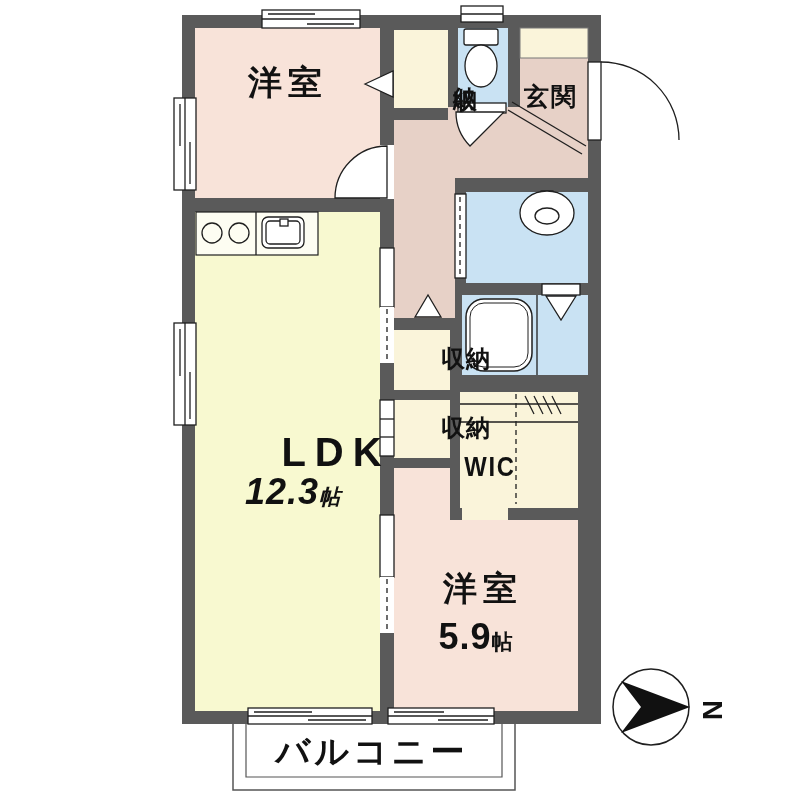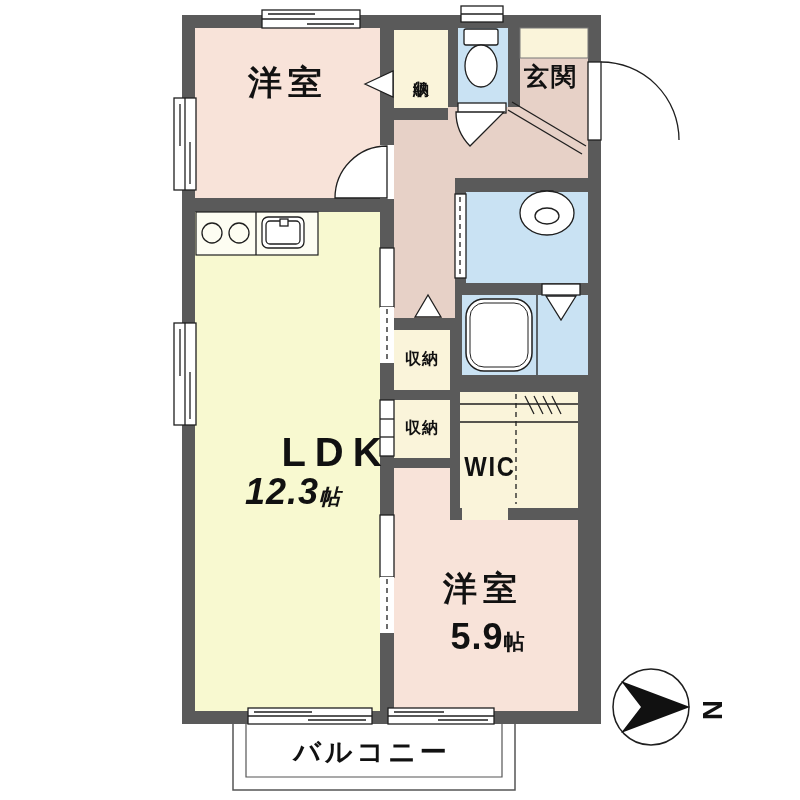--- a/index.html
+++ b/index.html
@@ -15,26 +15,26 @@
   .c-cream{background:var(--storage,#faf4da);}
   .c-blue {background:var(--wet_area,#c9e2f3);}
   .lines{position:absolute;left:0;top:0;z-index:30;}
   .label{
     position:absolute;z-index:40;transform:translate(-50%,-50%);
     font-weight:bold;white-space:nowrap;line-height:1;letter-spacing:2px;color:#111;
   }
   .room-name{font-size:34px;letter-spacing:6px;}
   .room-size{font-size:36px;letter-spacing:1px;}
   .room-size .unit{font-size:21px;}
-  .small-label{font-size:16px;letter-spacing:1px;}
+  .small-label{font-size:24px;letter-spacing:1px;margin-left:44px;}
   .vtext{writing-mode:vertical-rl;text-orientation:upright;letter-spacing:0;line-height:1;}
   .ldk-name{font-size:40px;letter-spacing:9px;margin-left:44px;}
   .entrance-label{font-size:25px;}
   .wic-label{font-size:28px;transform:translate(-50%,-50%) scaleX(.85);letter-spacing:2px;}
-  .balcony-label{font-size:27px;letter-spacing:4px;}
+  .balcony-label{font-size:34px;letter-spacing:4px;font-family:Liberation Serif, serif;}
   .north-label{font-size:28px;transform:translate(-50%,-50%) rotate(90deg);}
 </style>
 </head>
 <body>
 
 <div class="canvas">
 
   <div class="wall" style="left:182px;top:15px;width:419px;height:709px;z-index:1;"></div>
 
   <div class="room c-pink" style="left:195px;top:28px;width:185px;height:170px;z-index:2;"></div>
@@ -188,34 +188,34 @@
     <g>
       <circle cx="651" cy="707" r="38" fill="#fff" stroke-width="1.5"></circle>
       <polygon points="690,707 621,681 641,707 621,733" fill="#111" stroke="none"></polygon>
     </g>
   </svg>
 
   <div class="label room-name" style="left:288px;top:82px;">洋室</div>
 
   <div class="label small-label vtext" style="left:421px;top:68px;">収納</div>
 
-  <div class="label entrance-label" style="left:551px;top:76px;">玄関</div>
+  <div class="label entrance-label" style="left:551px;top:96px;">玄関</div>
 
   <div class="label ldk-name" style="left:292px;top:452px;">LDK</div>
   <div class="label room-size" style="left:293px;top:492px;font-style:italic;">
     <span>12.3</span><span class="unit">帖</span>
   </div>
 
   <div class="label small-label" style="left:422px;top:359px;">収納</div>
   <div class="label small-label" style="left:422px;top:428px;">収納</div>
 
   <div class="label wic-label" style="left:490px;top:467px;">WIC</div>
 
   <div class="label room-name" style="left:483px;top:588px;">洋室</div>
-  <div class="label room-size" style="left:488px;top:637px;text-align:right;">
+  <div class="label room-size" style="left:476px;top:637px;text-align:right;">
     <span>5.9</span><span class="unit">帖</span>
   </div>
 
   <div class="label balcony-label" style="left:372px;top:752px;">バルコニー</div>
 
   <div class="label north-label" style="left:712px;top:711px;">N</div>
 
 </div>
 
 </body></html>

